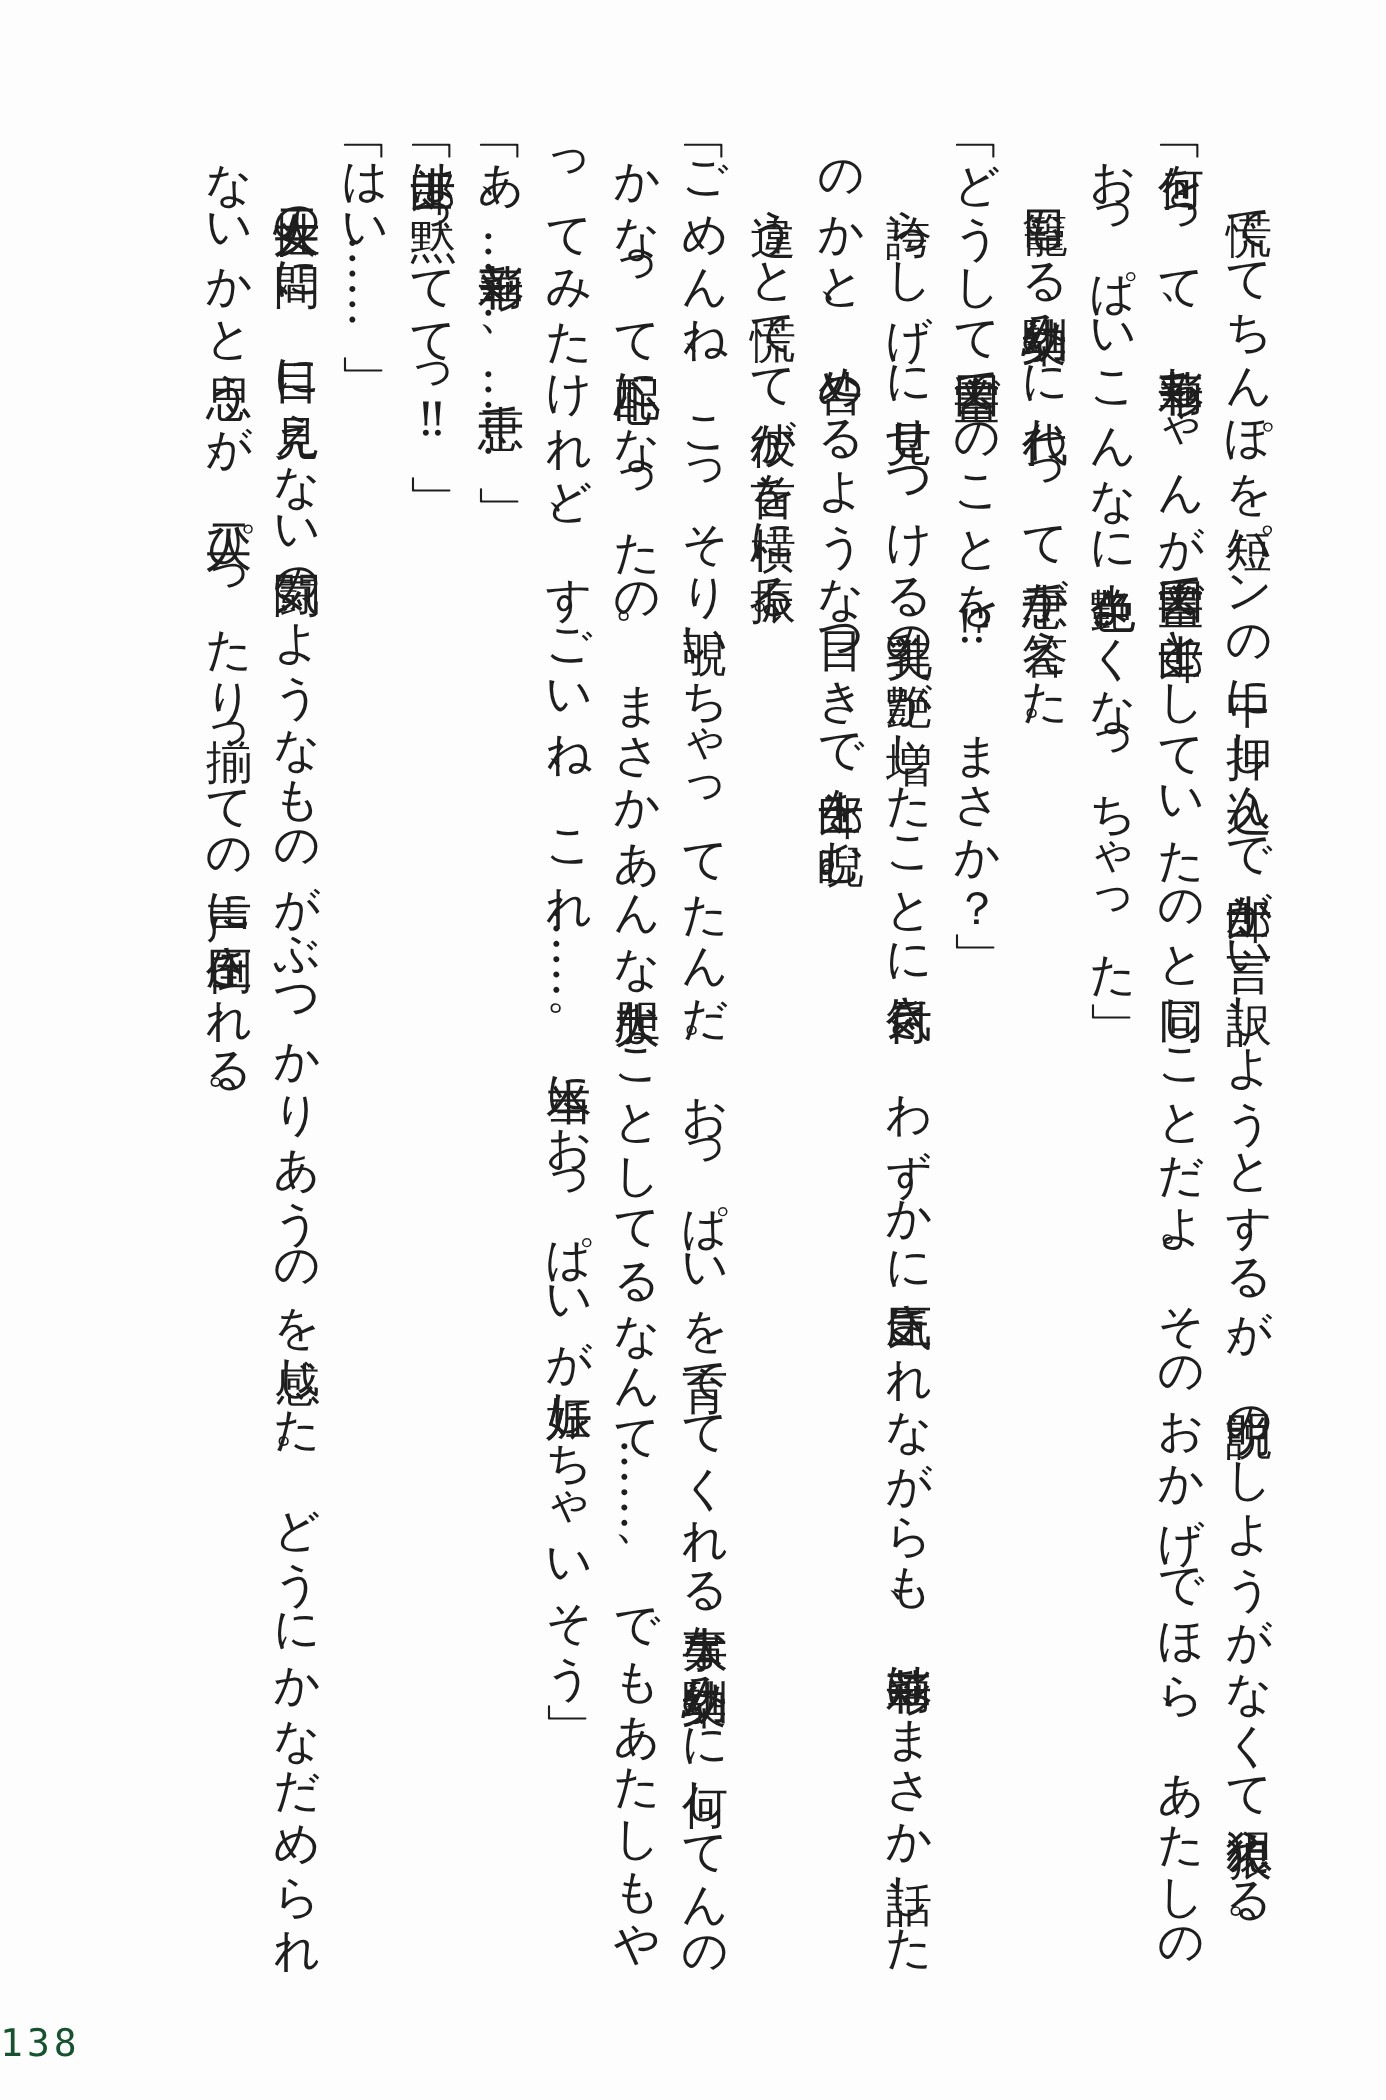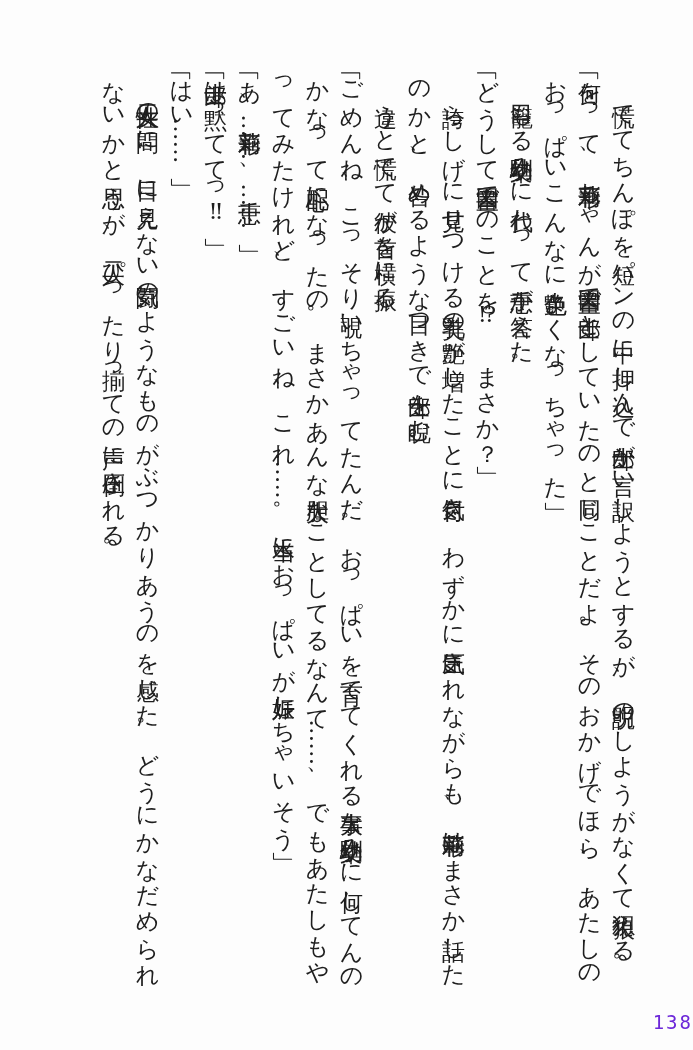--- a/index.html
+++ b/index.html
@@ -33,25 +33,25 @@
     padding: 0;
   }
   .text-block p.indent {
     text-indent: 1em;
   }
   .page-number {
     position: absolute;
     bottom: 17px;
     left: 0;
     width: 100%;
-    text-align: right;
+    text-align: left;
     font-family: "DejaVu Sans Mono", "Liberation Mono", monospace;
     font-size: 19px;
     letter-spacing: 2px;
-    color: #6d28d9;
+    color: #14532d;
   }
 </style>
 </head>
 <body>
 
 <div class="page">
 
   <div class="text-block">
     <p class="indent">慌ててちんぽを短パンの中に押し込んで士郎が言い訳しようとするが、説明のしようがなくて狼狽える。</p>
     <p>「何をって、彩莉華ちゃんが図書室で士郎としていたのと同じことだよ。そのおかげでほら、あたしのおっぱいこんなに色艶よくなっちゃった」</p>

